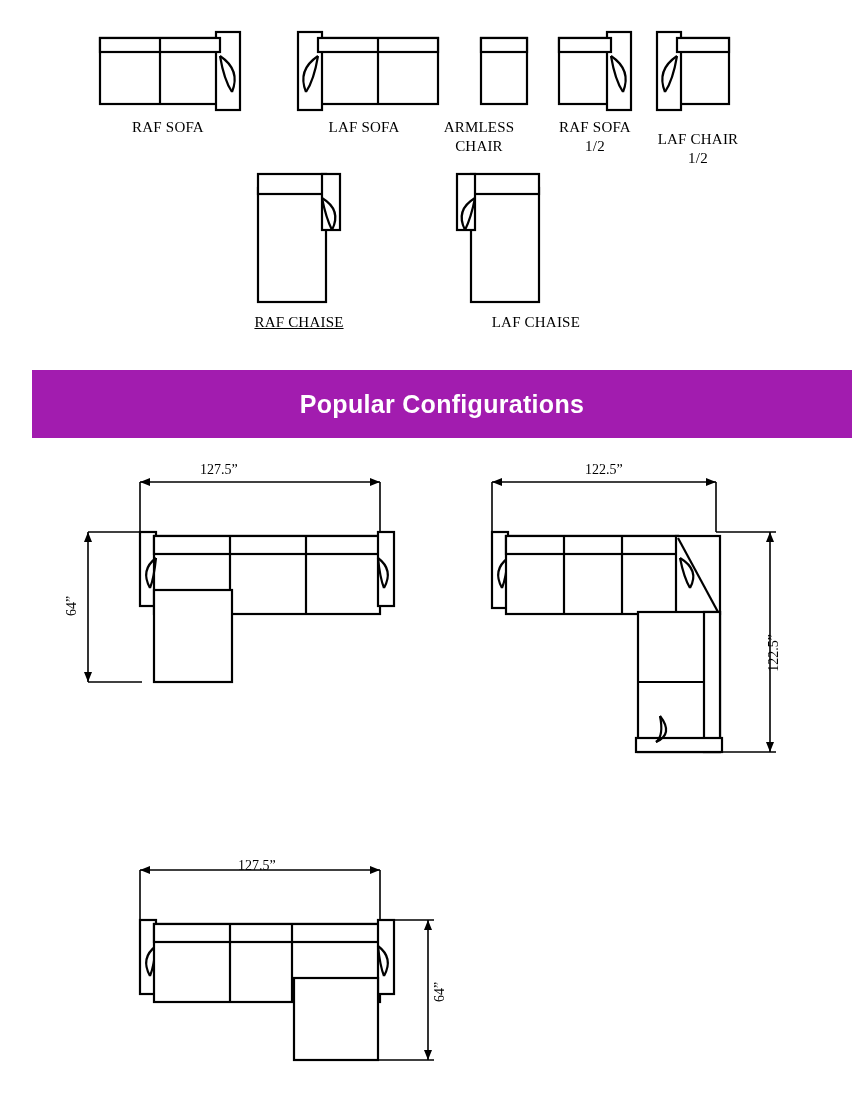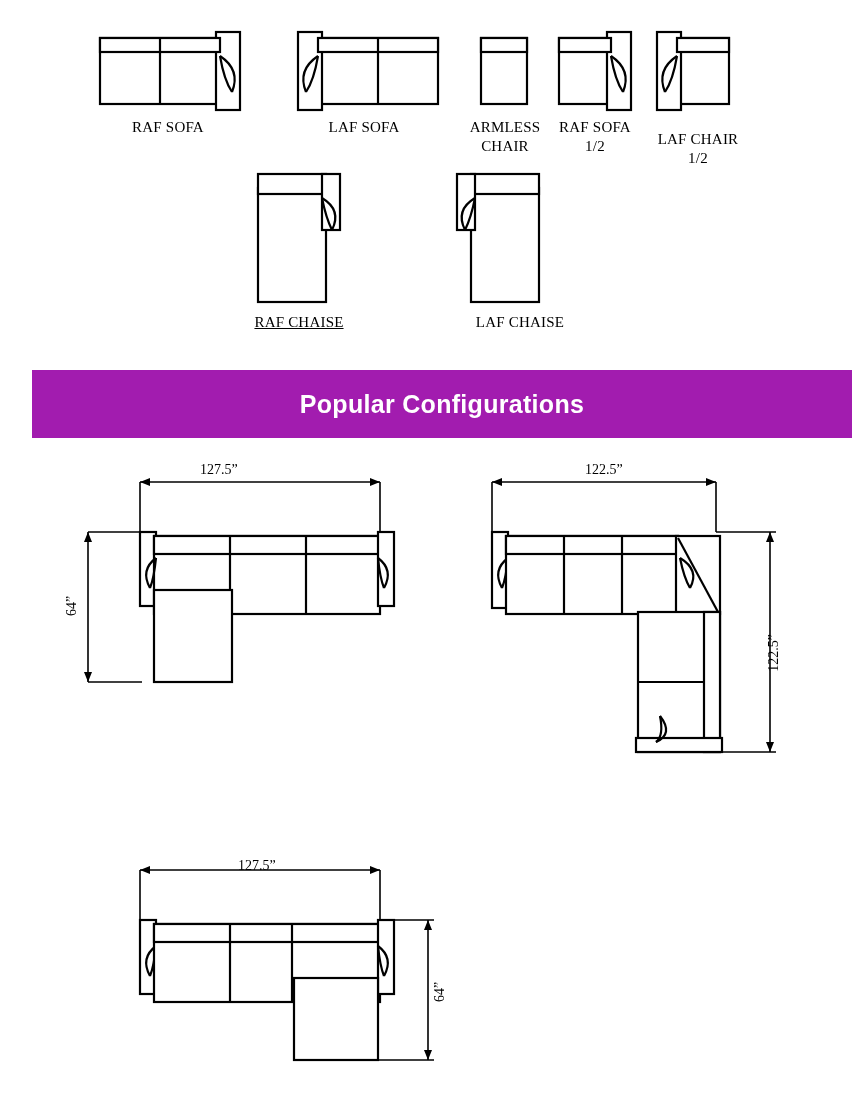--- a/index.html
+++ b/index.html
@@ -107,21 +107,21 @@
   <div class="piece-label" style="left:288px; top:118px; width:152px;">
     <div>LAF SOFA</div>
   </div>
 
   <div class="piece" style="left:477px; top:30px;">
     <svg width="56" height="82" viewBox="0 0 56 82">
       <rect x="4" y="8" width="46" height="66" fill="#fff" stroke="#000" stroke-width="2.2"></rect>
       <rect x="4" y="8" width="46" height="14" fill="#fff" stroke="#000" stroke-width="2.2"></rect>
     </svg>
   </div>
-  <div class="piece-label" style="left:455px; top:118px; width:100px;text-align:center;">
+  <div class="piece-label" style="left:429px; top:118px; width:100px;text-align:center;">
     <div>ARMLESS</div>
     <div>CHAIR</div>
   </div>
 
   <div class="piece" style="left:555px; top:30px;">
     <svg width="80" height="82" viewBox="0 0 80 82">
       <rect x="4" y="8" width="52" height="66" fill="#fff" stroke="#000" stroke-width="2.2"></rect>
       <rect x="52" y="2" width="24" height="78" fill="#fff" stroke="#000" stroke-width="2.2"></rect>
       <rect x="4" y="8" width="52" height="14" fill="#fff" stroke="#000" stroke-width="2.2"></rect>
       <path d="M56 26 Q77 40 68 62" fill="none" stroke="#000" stroke-width="2.2"></path>
@@ -162,21 +162,21 @@
 
   <div class="piece" style="left:453px; top:168px;">
     <svg width="94" height="140" viewBox="0 0 94 140">
       <rect x="18" y="20" width="68" height="114" fill="#fff" stroke="#000" stroke-width="2.2"></rect>
       <rect x="18" y="6" width="68" height="20" fill="#fff" stroke="#000" stroke-width="2.2"></rect>
       <rect x="4" y="6" width="18" height="56" fill="#fff" stroke="#000" stroke-width="2.2"></rect>
       <path d="M22 30 Q2 42 12 62" fill="none" stroke="#000" stroke-width="2.2"></path>
       <path d="M22 30 Q18 50 12 62" fill="none" stroke="#000" stroke-width="2.2"></path>
     </svg>
   </div>
-  <div class="piece-label" style="left:445px; top:313px; width:150px;">
+  <div class="piece-label" style="left:430px; top:313px; width:150px;text-align:right;">
     <div>LAF CHAISE</div>
   </div>
 
   <div class="band">
     <div class="band-title">Popular Configurations</div>
   </div>
 
   <div class="config" style="left:60px; top:470px;">
     <svg width="340" height="230" viewBox="0 0 340 230">
 

